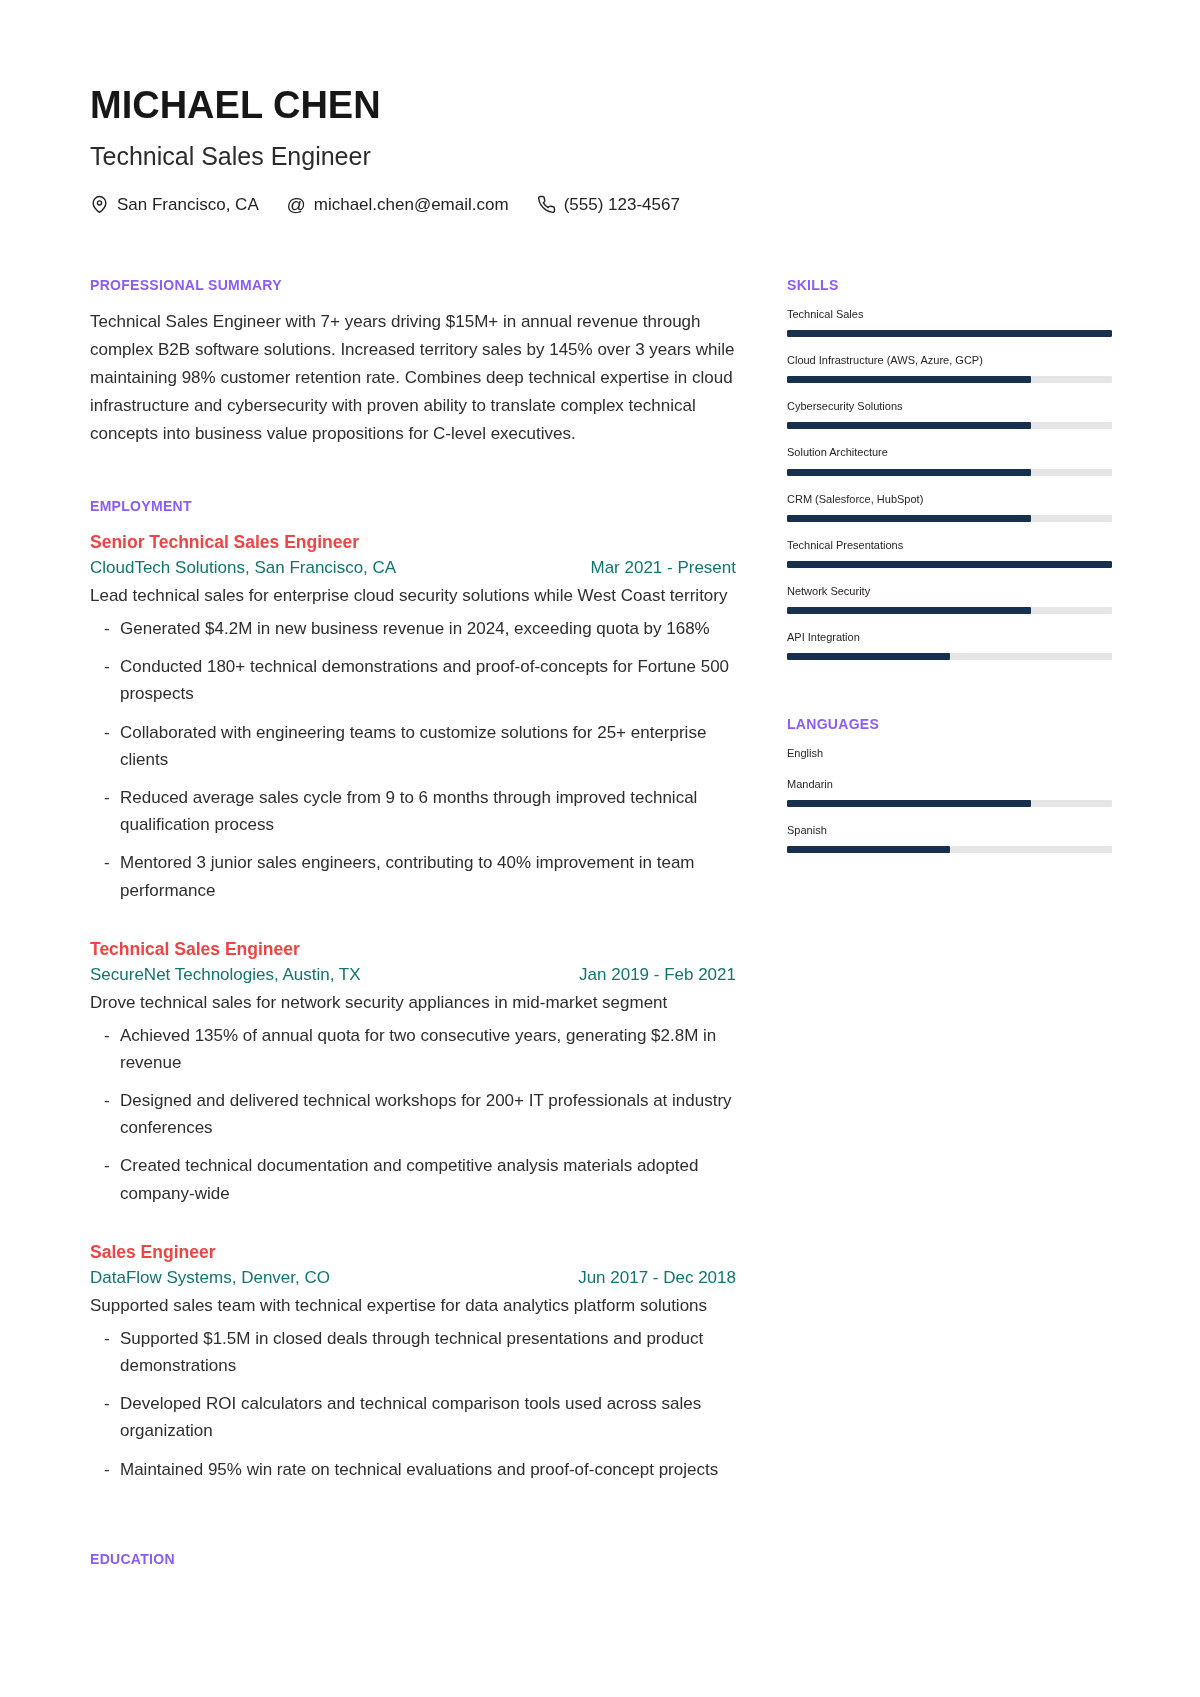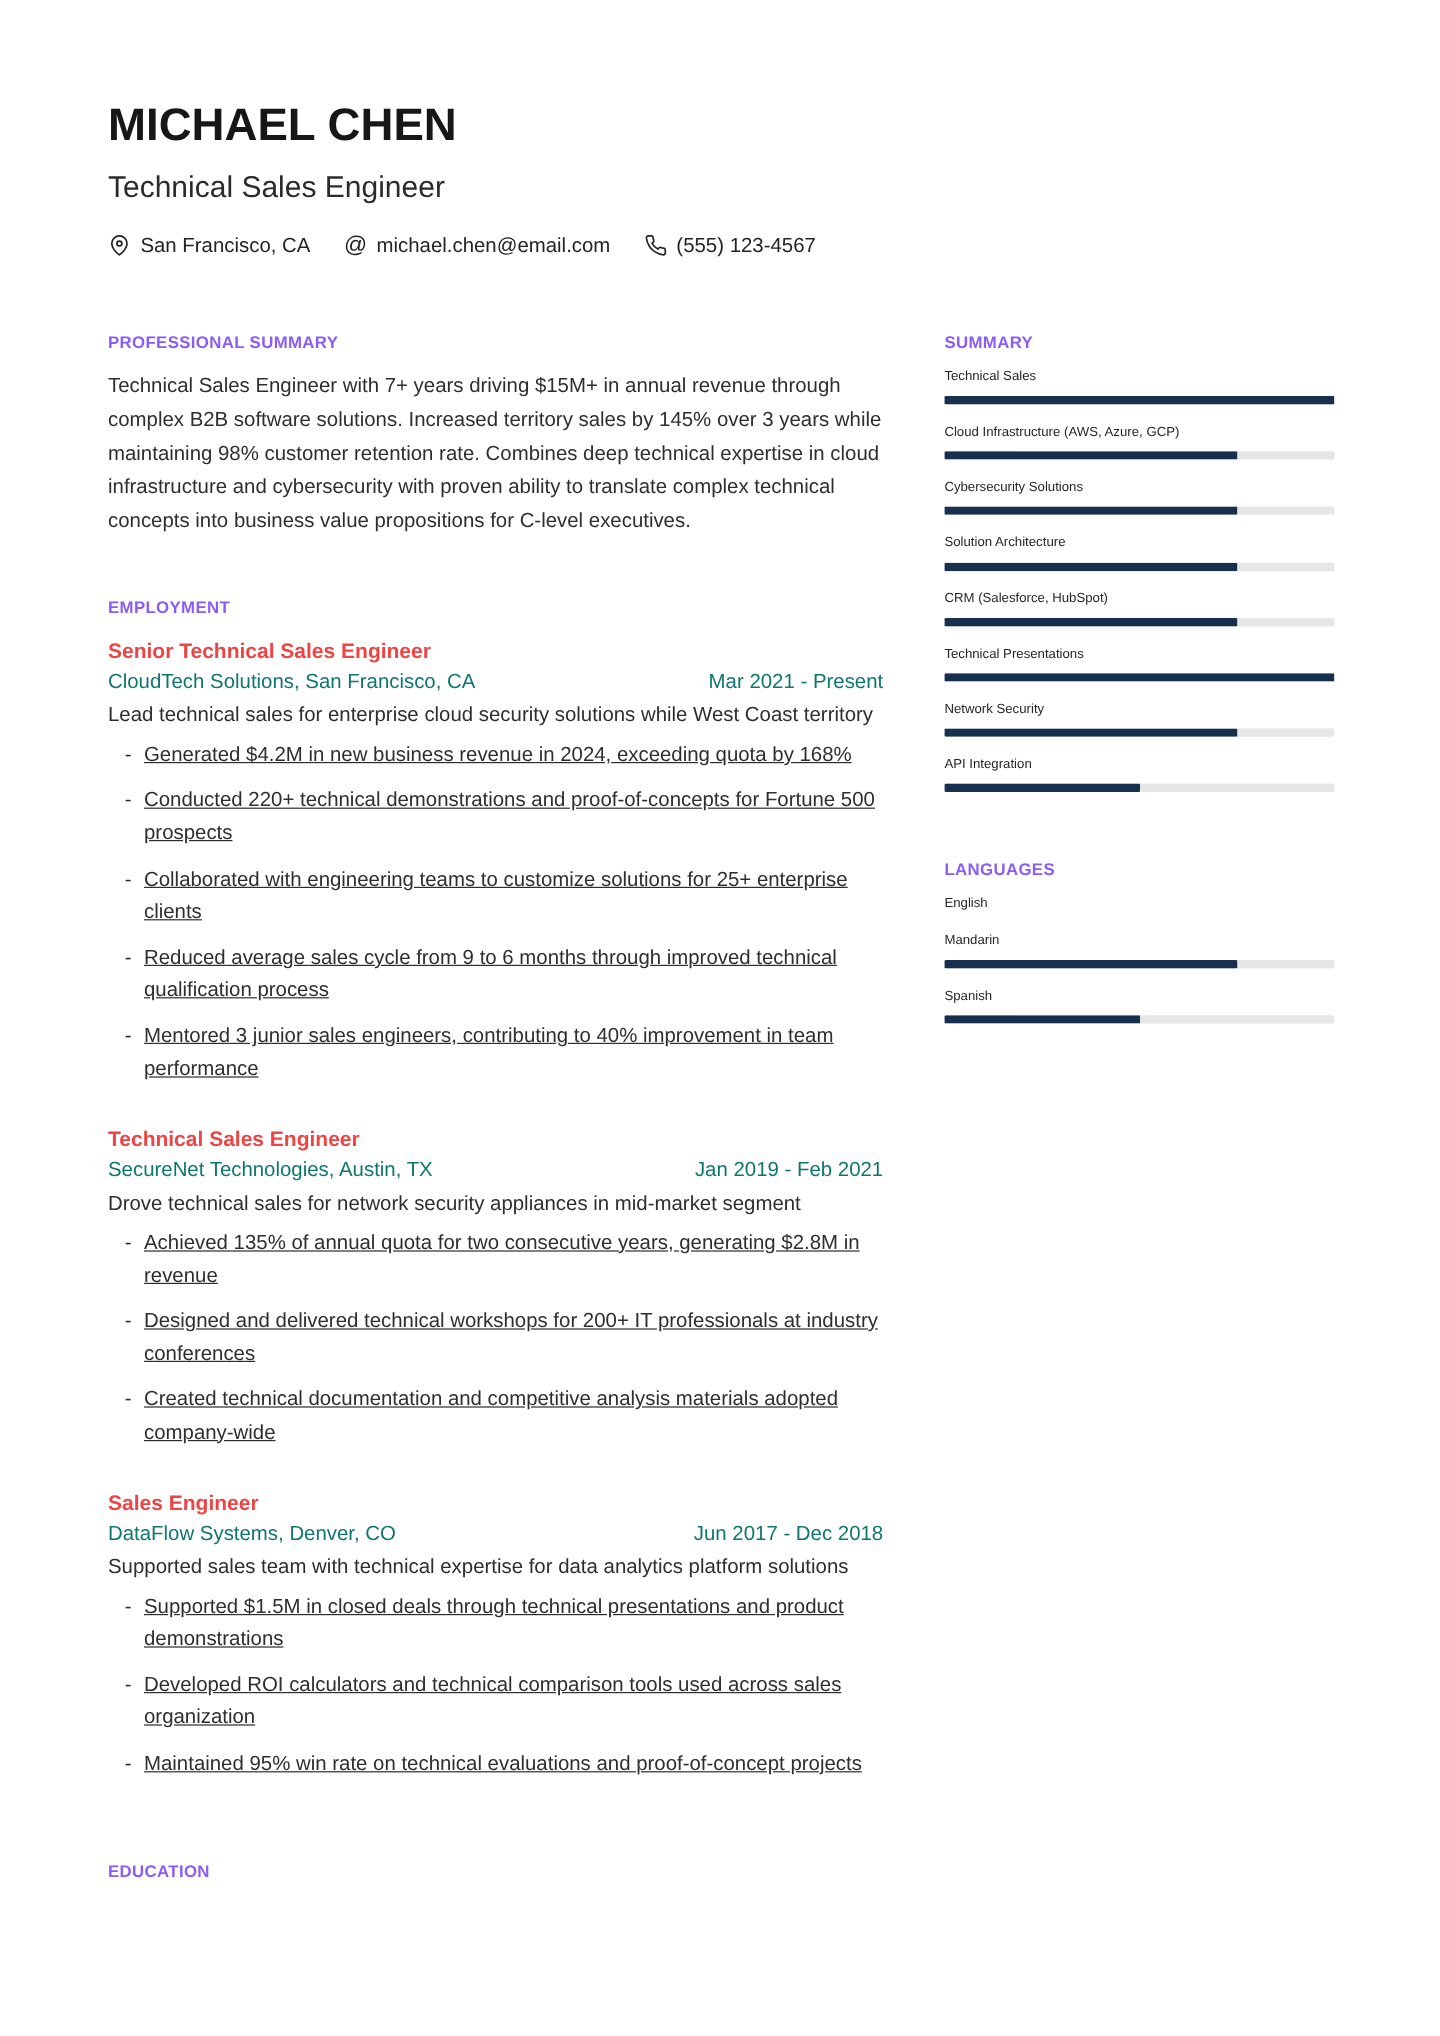--- a/index.html
+++ b/index.html
@@ -57,21 +57,21 @@
   .section { margin-bottom: 50px; }
   .summary-text { font-size: 17px; line-height: 1.65; margin: 0; color: #2e2e2e; }
 
   
   .job { margin-bottom: 32px; }
   .job:last-child { margin-bottom: 0; }
   .entry-title { font-size: 17.5px; font-weight: 700; color: #ef4444; line-height: 1.5; }
   .entry-subrow { display: flex; justify-content: space-between; align-items: center; font-size: 17px; line-height: 1.5; color: #0f766e; }
   .entry-dates { white-space: nowrap; }
   .entry-desc { font-size: 17px; line-height: 1.6; color: #2e2e2e; margin: 1px 0 3px 0; }
-  ul.bullets { list-style: none; margin: 6px 0 0 0; padding: 0; text-decoration: underline; }
+  ul.bullets { list-style: none; margin: 6px 0 0 0; padding: 0; }
   ul.bullets li {
     position: relative;
     padding-left: 30px;
     font-size: 17px;
     line-height: 1.6;
     margin-bottom: 11px;
     color: #2e2e2e;
   }
   ul.bullets li::before { content: "-"; position: absolute; left: 14px; top: 0; color: #2e2e2e; }
   .education-section { margin-top: 68px; }
@@ -130,21 +130,21 @@
 
       <div class="job">
         <div class="entry-title">Senior Technical Sales Engineer</div>
         <div class="entry-subrow">
           <span>CloudTech Solutions, San Francisco, CA</span>
           <span class="entry-dates">Mar 2021 - Present</span>
         </div>
         <div class="entry-desc">Lead technical sales for enterprise cloud security solutions while West Coast territory</div>
         <ul class="bullets">
           <li>Generated $4.2M in new business revenue in 2024, exceeding quota by 168%</li>
-          <li>Conducted 220+ technical demonstrations and proof-of-concepts for Fortune 500 prospects</li>
+          <li>Conducted 180+ technical demonstrations and proof-of-concepts for Fortune 500 prospects</li>
           <li>Collaborated with engineering teams to customize solutions for 25+ enterprise clients</li>
           <li>Reduced average sales cycle from 9 to 6 months through improved technical qualification process</li>
           <li>Mentored 3 junior sales engineers, contributing to 40% improvement in team performance</li>
         </ul>
       </div>
 
       <div class="job">
         <div class="entry-title">Technical Sales Engineer</div>
         <div class="entry-subrow">
           <span>SecureNet Technologies, Austin, TX</span>
@@ -175,21 +175,21 @@
 
     <section class="section education-section">
       <h2 class="section-heading">EDUCATION</h2>
 
     </section>
   </div>
 
   <div class="side-col">
 
     <section>
-      <h2 class="section-heading">SUMMARY</h2>
+      <h2 class="section-heading">SKILLS</h2>
 
       <div class="skill-item">
         <div class="skill-label">Technical Sales</div>
         <div class="bar-track">
             <div class="bar-fill" style="width: 100%;"></div>
           </div>
       </div>
       <div class="skill-item">
         <div class="skill-label">Cloud Infrastructure (AWS, Azure, GCP)</div>
         <div class="bar-track">

